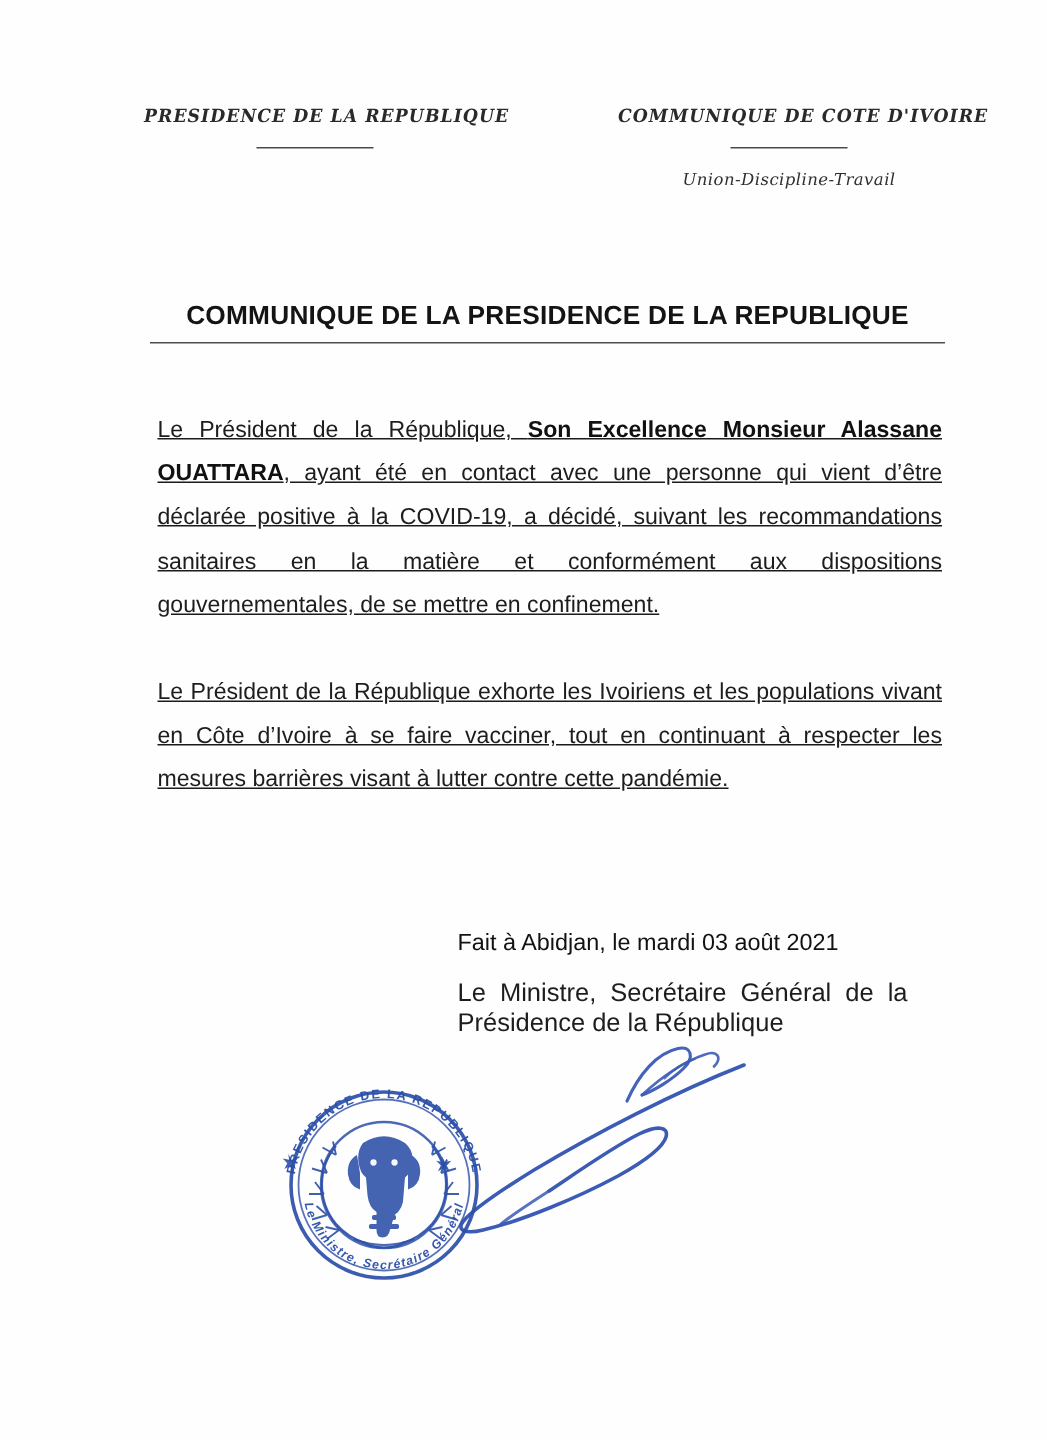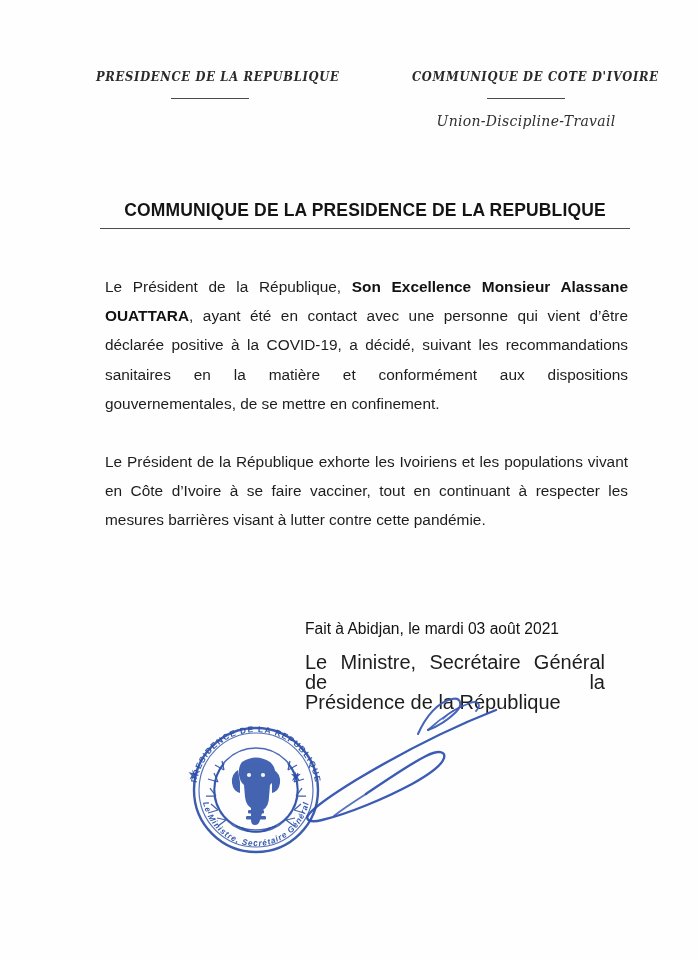--- a/index.html
+++ b/index.html
@@ -53,21 +53,21 @@
     width: 78px;
     height: 0;
     margin: 14px auto 0 auto;
     border-top: 1.6px solid #4a4a4a;
     border-bottom: 0;
   }
   .lh-motto {
     margin-top: 14px;
     font-family: "DejaVu Serif", "Liberation Serif", serif;
     font-style: italic;
-    font-size: 14px;
+    font-size: 11px;
     letter-spacing: 0.3px;
     color: #2f2f2f;
     white-space: nowrap;
   }
 
   
   .doc-title-wrap {
     position: absolute;
     top: 200px;
     left: 100px;
@@ -86,20 +86,21 @@
     height: 0;
     border-top: 1.7px solid #4d4d4d;
   }
 
   
   .body-copy {
     position: absolute;
     top: 272px;
     left: 105px;
     width: 523px;
+    text-decoration: underline;
   }
   .para {
     text-align: justify;
     text-justify: inter-word;
     font-size: 15.4px;
     line-height: 29.2px;
     color: #1d1d1d;
     margin: 0;
   }
   .para + .para { margin-top: 29px; }
@@ -113,21 +114,21 @@
     width: 330px;
   }
   .sign-date {
     font-size: 15.6px;
     font-weight: 400;
     color: #121212;
     white-space: nowrap;
   }
   .sign-role {
     margin-top: 14px;
-    font-size: 20px;
+    font-size: 17px;
     line-height: 20px;
     color: #1d1d1d;
     text-align: justify;
     text-justify: inter-word;
     width: 300px;
   }
   .sign-role span { display: block; }
   .sign-role .l1 {
     text-align: justify;
     text-align-last: justify;

